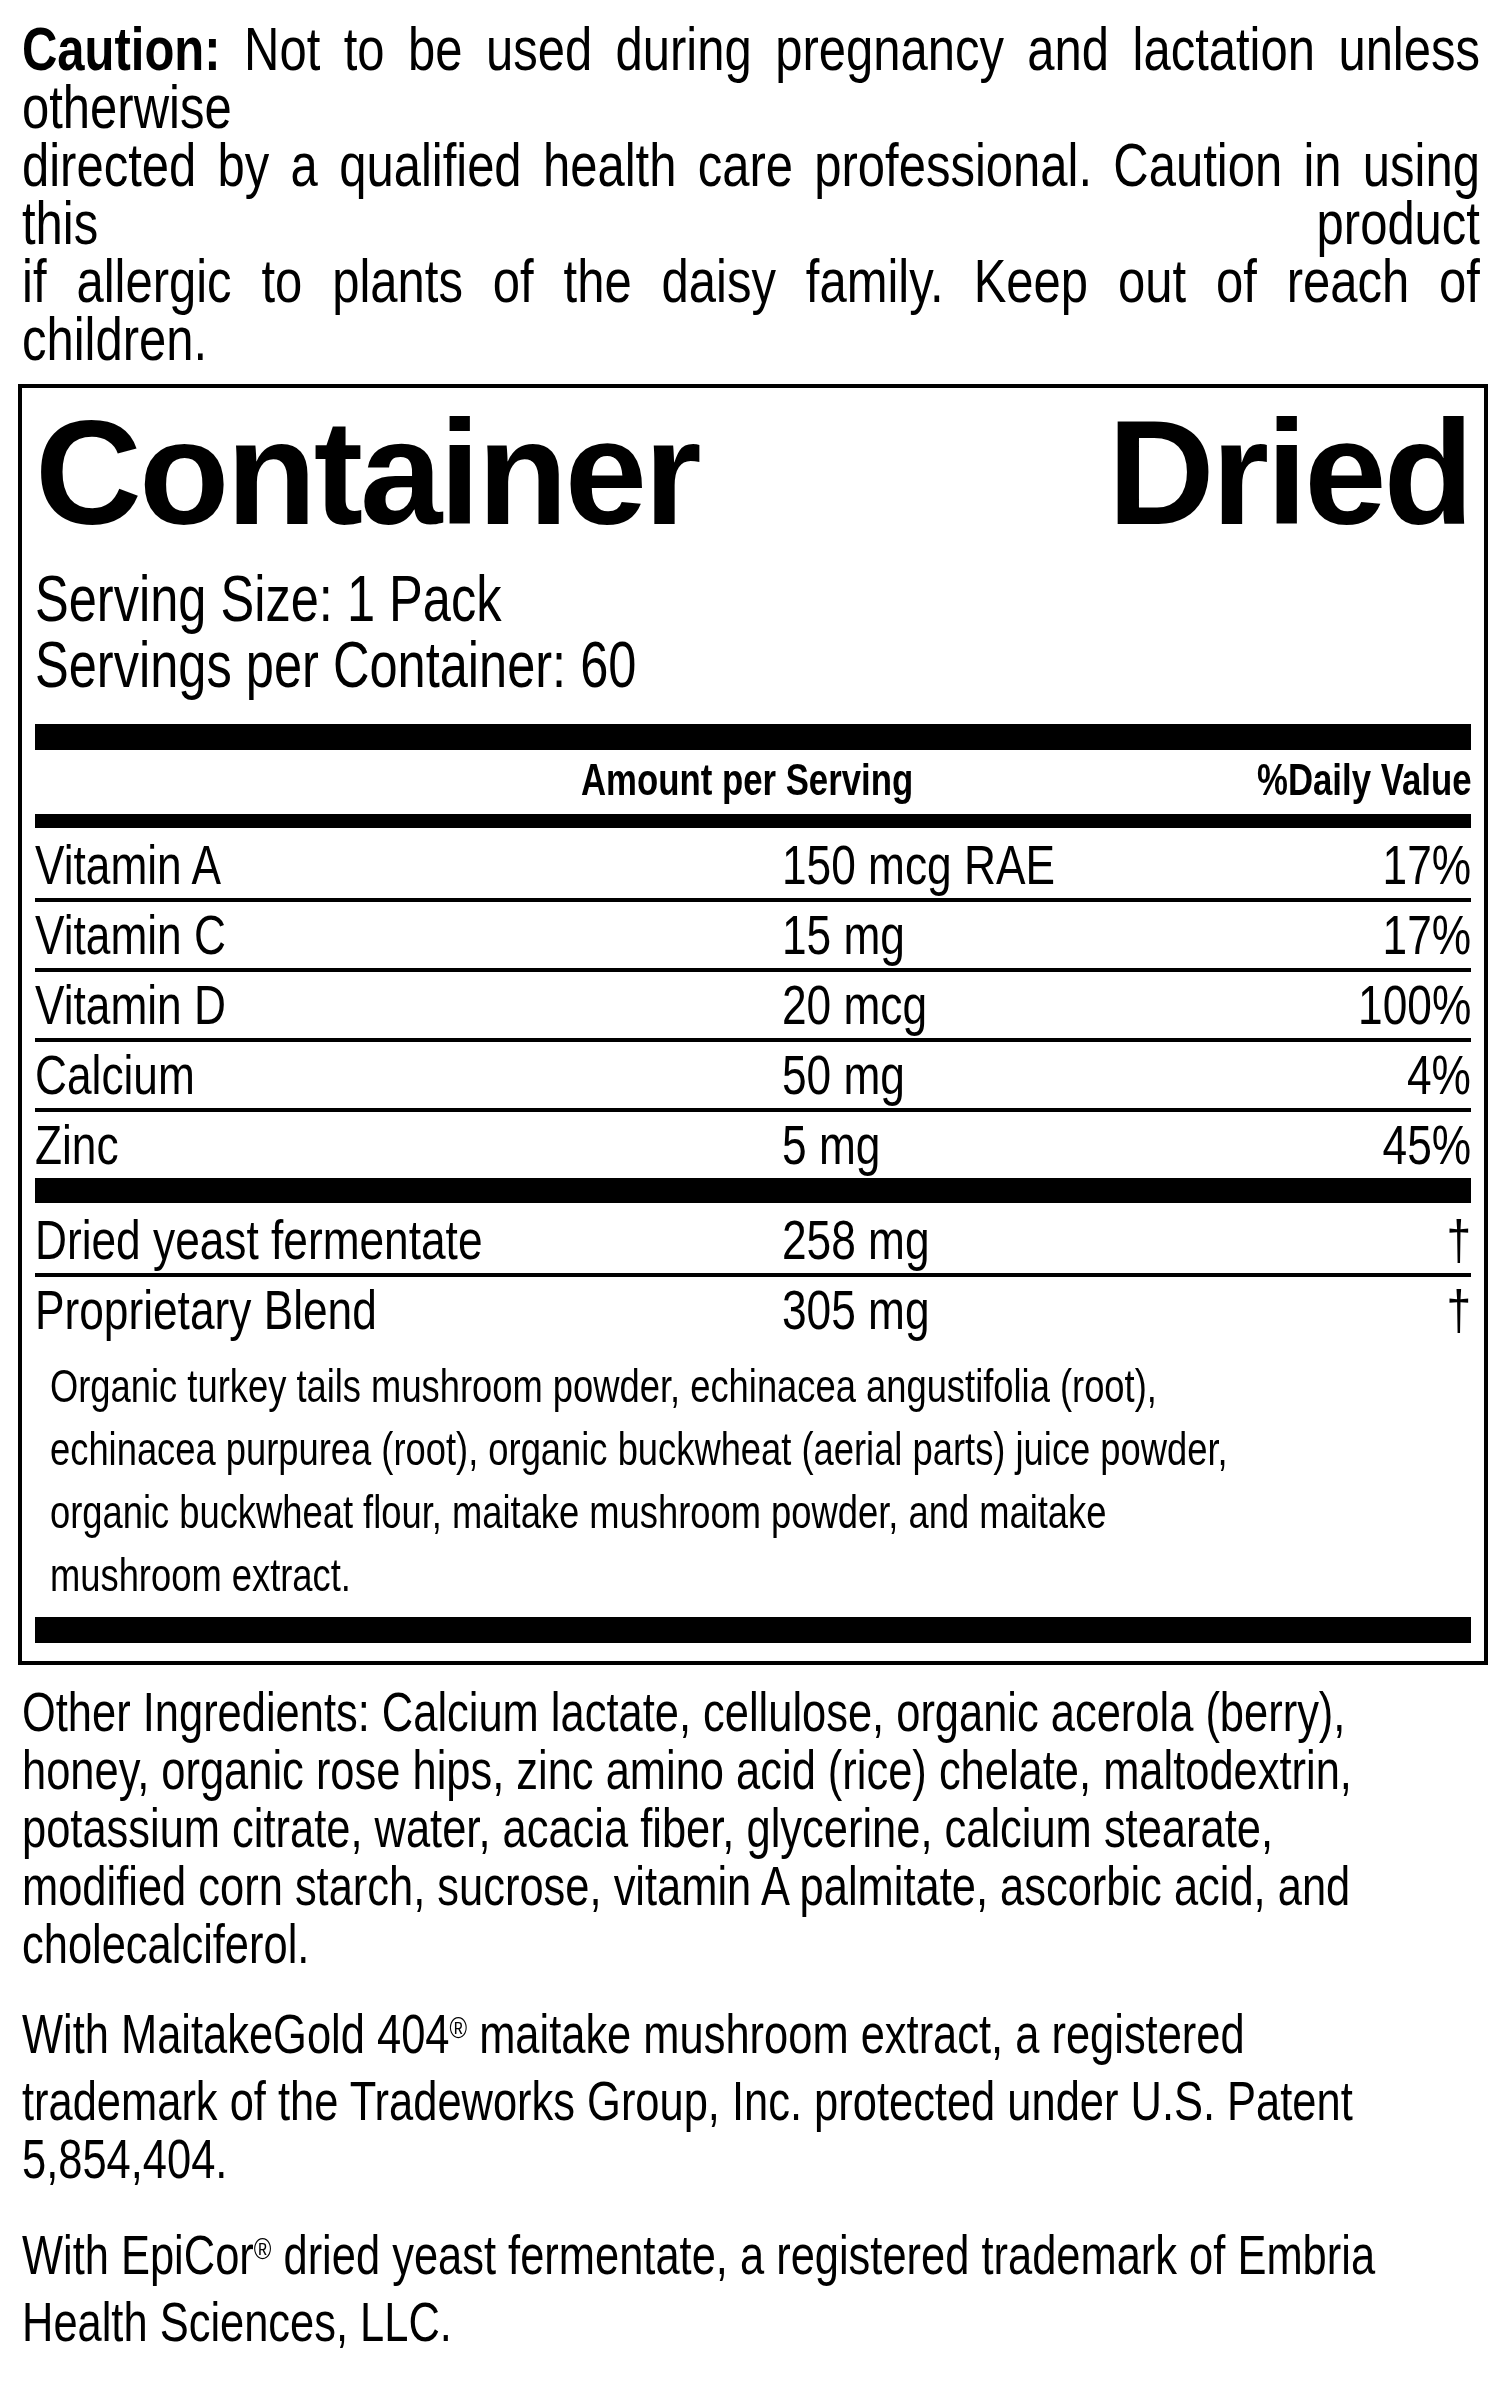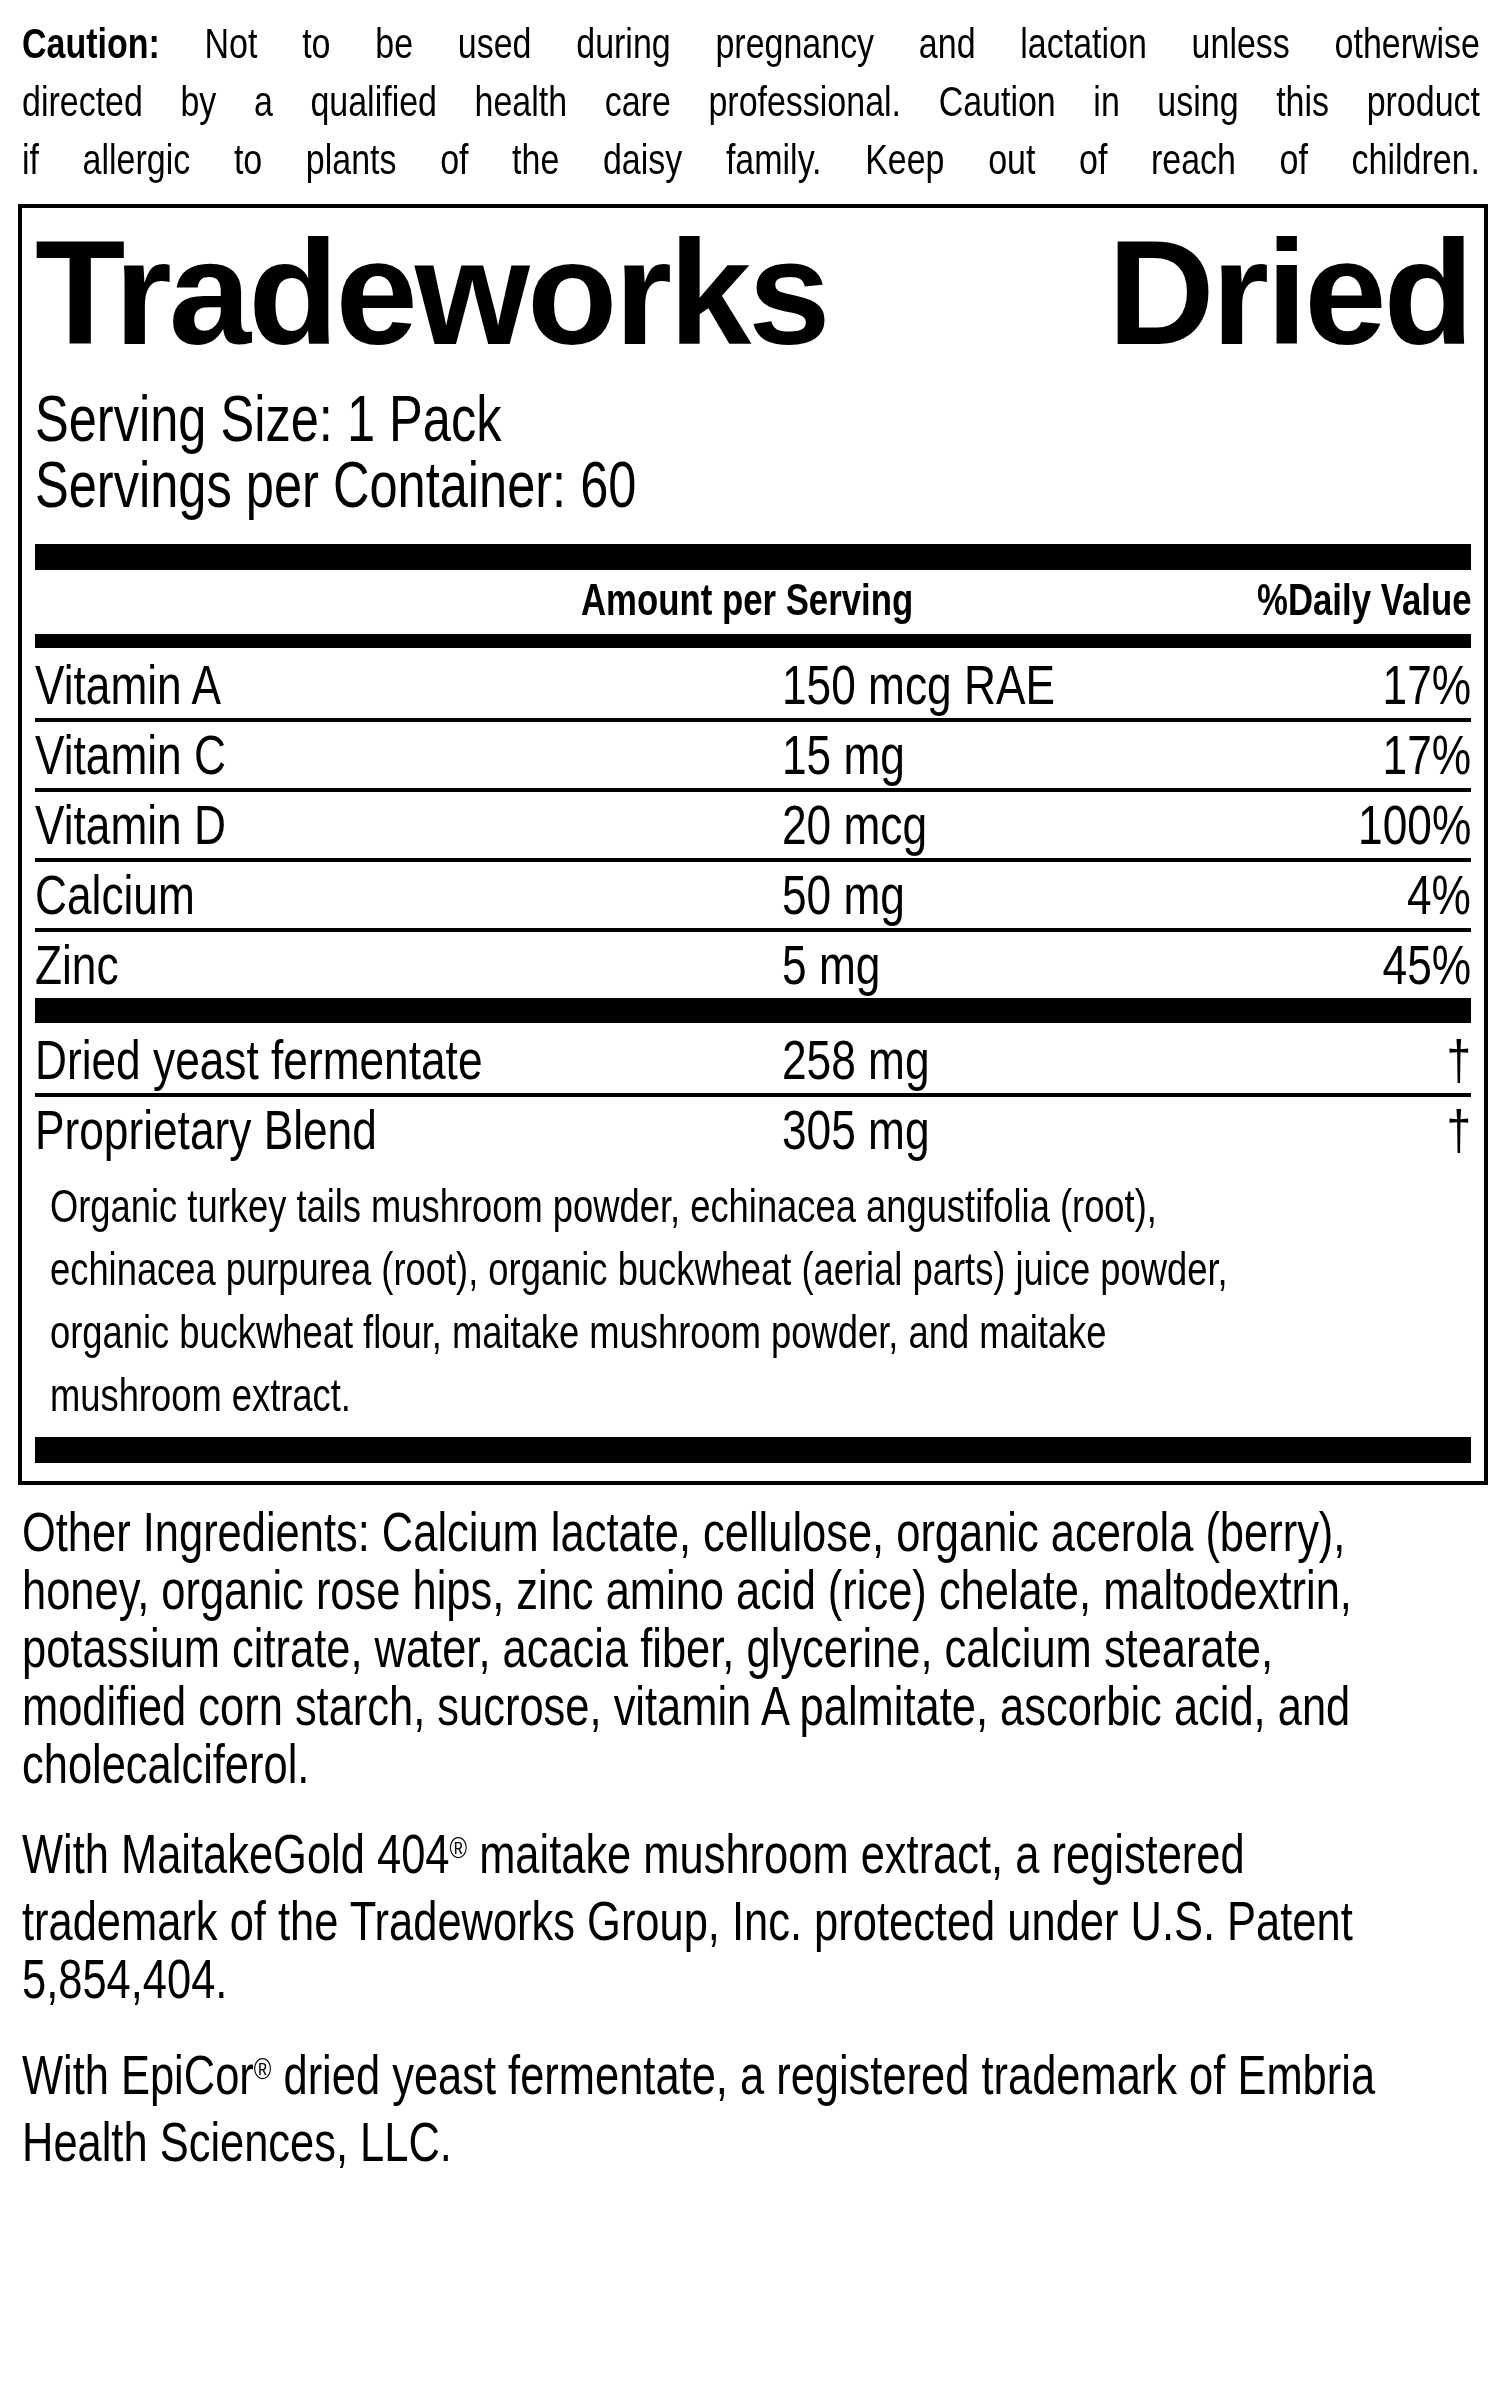--- a/index.html
+++ b/index.html
@@ -15,21 +15,21 @@
     background: #fff;
     overflow: hidden;
   }
 
   
   .cx  { display: inline-block; transform: scaleX(0.79); transform-origin: 0 50%; white-space: nowrap; }
   .cxr { display: inline-block; transform: scaleX(0.79); transform-origin: 100% 50%; white-space: nowrap; }
   .cxp { display: block; width: 126.58%; transform: scaleX(0.79); transform-origin: 0 0; }
 
   
-  .caution { font-size: 43px; line-height: 58px; margin-top: 4px; }
+  .caution { font-size: 62px; line-height: 58px; margin-top: 10px; }
   .caution .jline { text-align: justify; text-align-last: justify; }
   .caution b { font-weight: 700; }
 
   
   .panel {
     margin-left: -4px; margin-top: 16px;
     width: 1470px;
     border: 4px solid #000;
     padding: 0 13px 18px 13px;
     background: #fff;
@@ -80,21 +80,21 @@
 
   <p class="caution">
     <span class="cxp jline"><b>Caution:</b> <span>Not to be used during pregnancy and lactation unless otherwise</span></span>
     <span class="cxp jline">directed by a qualified health care professional. Caution in using this product</span>
     <span class="cxp jline">if allergic to plants of the daisy family. Keep out of reach of children.</span>
   </p>
 
   <section class="panel">
 
     <div class="title">
-      <span>Tradeworks</span>
+      <span>Container</span>
       <span>Dried</span>
     </div>
 
     <div class="serv">
       <div class="sline"><span class="cx">Serving Size: 1 Pack</span></div>
       <div class="sline"><span class="cx">Servings per Container: 60</span></div>
     </div>
 
     <div class="bar bar-lg"></div>
 

